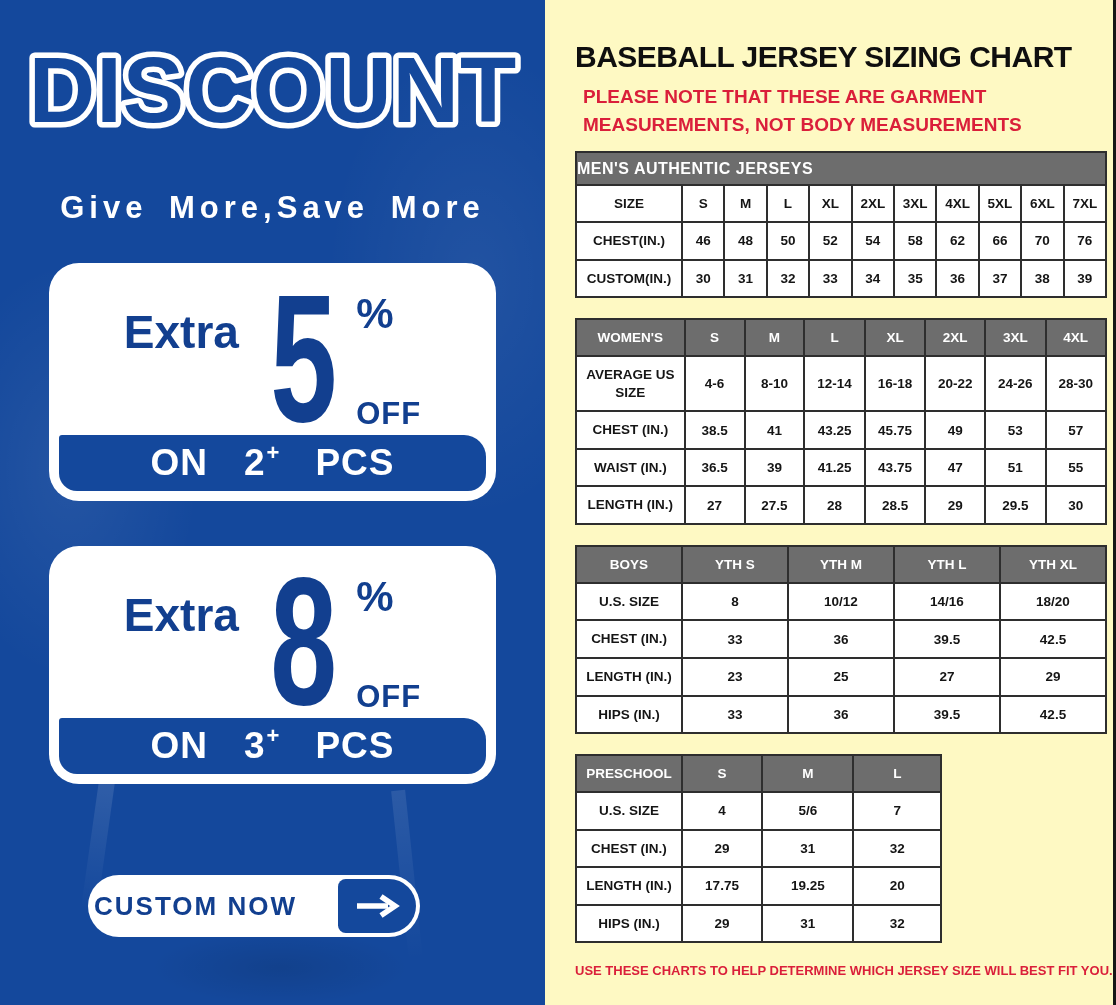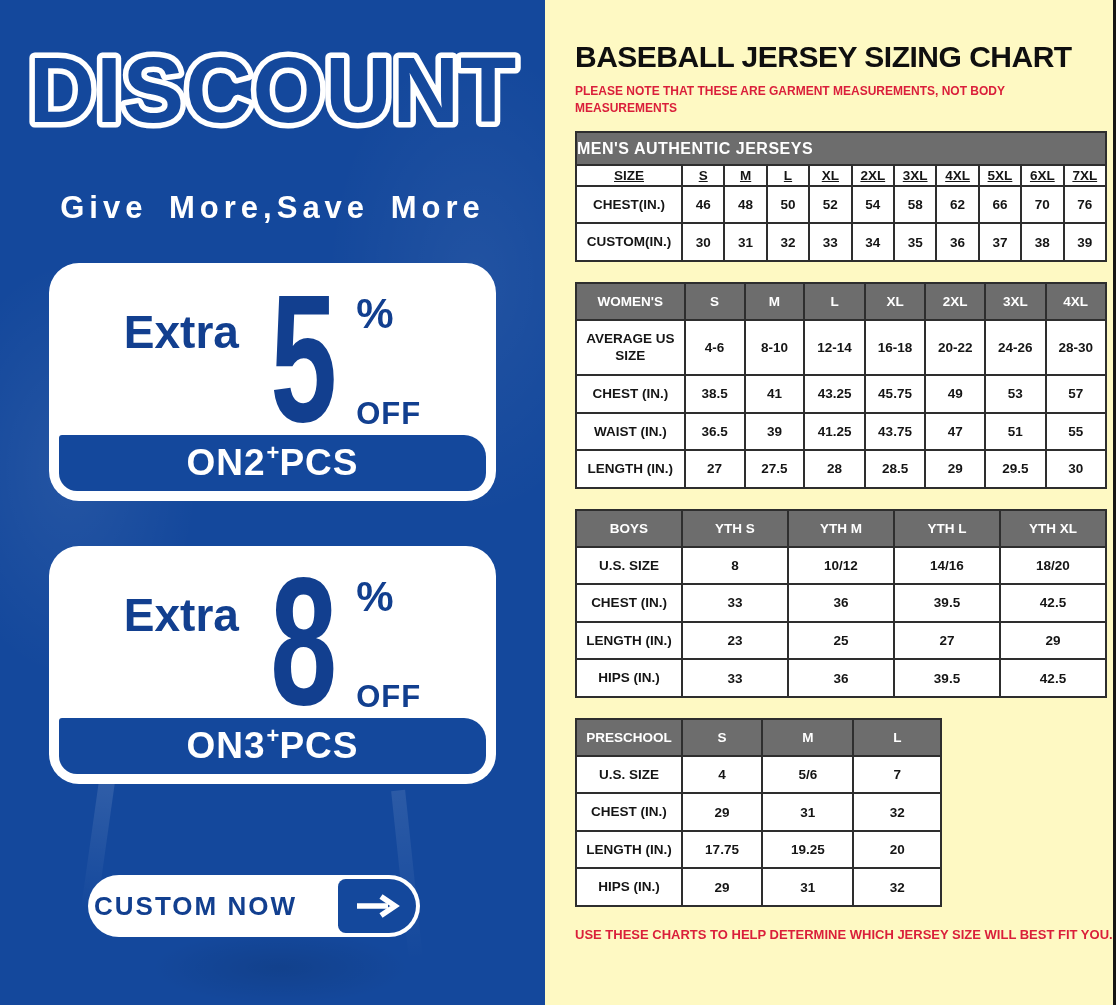--- a/index.html
+++ b/index.html
@@ -69,21 +69,21 @@
   }
   .pct-off{
     display:flex;flex-direction:column;align-items:flex-start;
     justify-content:space-between;height:136px;margin-top:22px;margin-left:2px;
   }
   .pct{color:var(--blue-deep);font-weight:bold;font-size:42px;line-height:1;}
   .off{color:var(--blue-deep);font-weight:bold;font-size:31px;line-height:1;letter-spacing:1px;}
   .promo-strip{
     position:absolute;left:10px;right:10px;bottom:10px;height:56px;
     background:var(--blue);border-radius:3px 22px 18px 18px;
-    display:flex;align-items:center;justify-content:center;
+    display:flex;align-items:center;justify-content:center;gap:36px;
     color:#fff;font-weight:bold;font-size:37px;letter-spacing:1px;
   }
   .promo-strip sup{font-size:22px;position:relative;top:-2px;left:1px;}
 
   .custom-btn{
     position:absolute;left:88px;top:875px;width:332px;height:62px;
     background:#fff;border-radius:32px;display:flex;align-items:center;
     cursor:pointer;
   }
   .btn-label{
@@ -99,38 +99,38 @@
   
   .right-panel{
     position:absolute;left:545px;top:0;width:568px;height:1005px;
     background:#fef9c3;padding:40px 6px 0 30px;
   }
   .chart-title{
     margin:0;color:#0f0f0f;font-weight:bold;font-size:30px;
     letter-spacing:-0.5px;white-space:nowrap;
   }
   .note{
-    color:var(--red);font-weight:bold;font-size:12px;line-height:1.45;
-    margin:9px 0 13px 0;max-width:505px;
+    color:var(--red);font-weight:bold;font-size:19px;line-height:1.45;
+    margin:9px 0 13px 8px;max-width:505px;
   }
   .size-table-wrap{margin:0 0 20px 0;}
   .table-bar{
     background:var(--gray-head);color:#fff;font-weight:bold;font-size:16px;
     letter-spacing:0.5px;text-align:left;border:2px solid var(--border-dark);
     border-bottom:none;padding:7px 0 6px 0;
   }
   .size-table-wrap table{
     border-collapse:collapse;width:100%;table-layout:fixed;
   }
   .size-table-wrap td{
     border:2px solid var(--border-dark);text-align:center;font-weight:bold;
     font-size:13.5px;color:#151515;background:#fff;padding:8px 2px;
     overflow:hidden;
   }
-  .size-table-wrap td.plain-head{padding:2px 2px;text-decoration:underline;}
+  .size-table-wrap td.plain-head{padding:10px 2px;}
   .size-table-wrap td.gray-head{
     background:var(--gray-head);color:#fff;padding:10px 2px;font-size:13.5px;
   }
   .size-table-wrap td.row-label{padding:9px 2px;line-height:1.3;}
   .footer-note{
     color:var(--red);font-weight:bold;font-size:13px;margin:4px 0 0 0;
     white-space:nowrap;
   }
 </style>
 </head>

